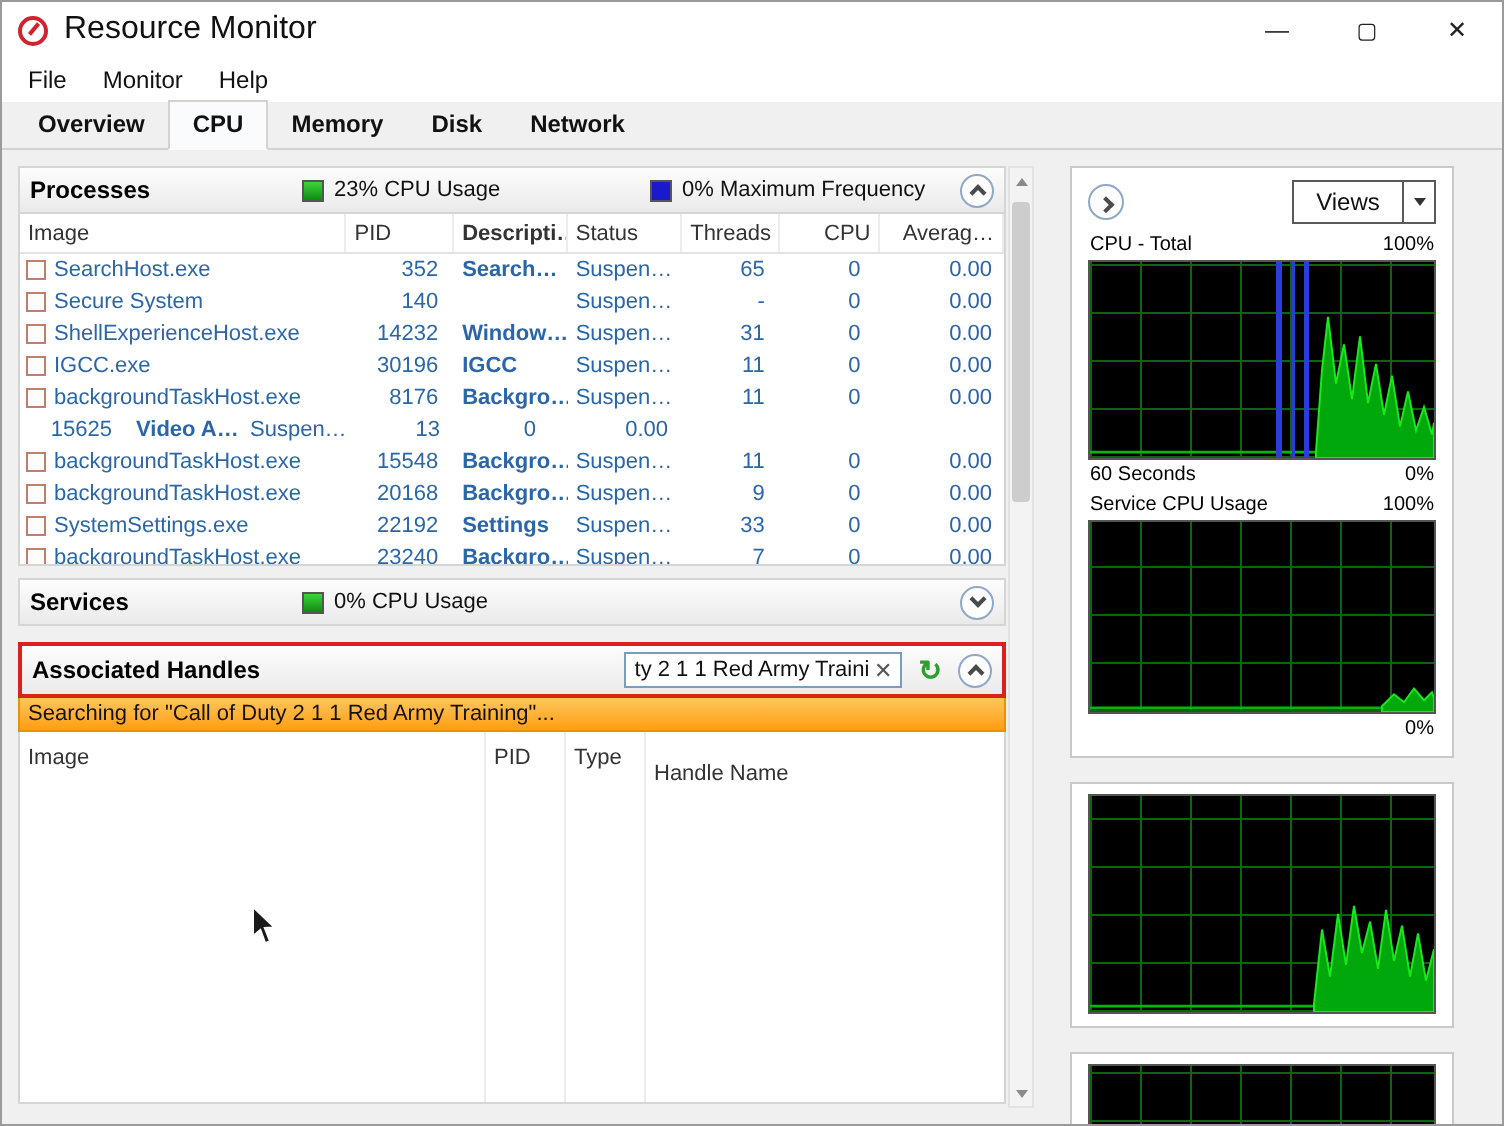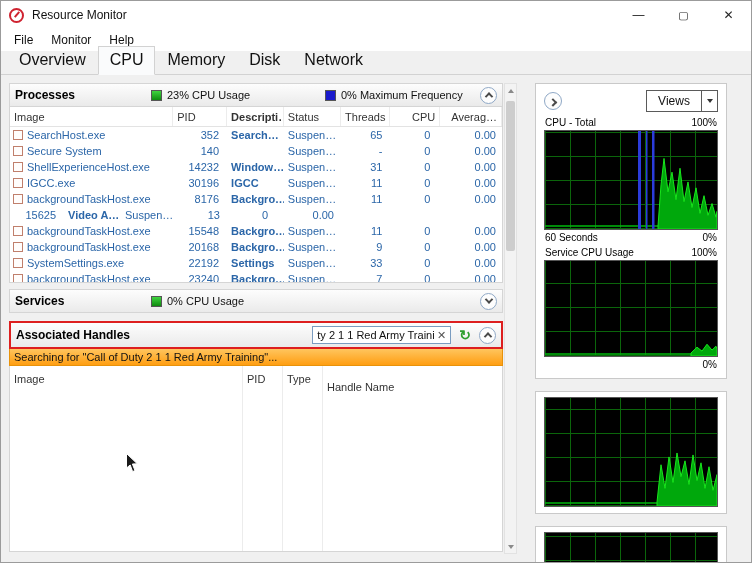--- a/index.html
+++ b/index.html
@@ -5,29 +5,29 @@
   * { box-sizing: border-box; margin: 0; padding: 0; }
   body { font-family: "Liberation Sans", sans-serif; background:#555; }
   .window {
     position: relative; width: 752px; height: 563px;
     background:#f0f0f0; border:1px solid #9b9b9b; overflow:hidden;
   }
   
   .titlebar { height:28px; background:#fff; display:flex; align-items:center; padding-left:8px; }
   .app-icon { width:15px; height:15px; border-radius:50%; border:2px solid #cf2330; background:#fff; position:relative; flex:0 0 auto; }
   .app-icon::after { content:""; position:absolute; left:5px; top:1px; width:2px; height:7px; background:#cf2330; transform:rotate(40deg); }
-  .title-text { font-size:12px; color:#111; margin-left:8px; flex:1; }
+  .title-text { font-size:16px; color:#111; margin-left:8px; flex:1; }
   .win-btn { width:45px; height:28px; display:flex; align-items:center; justify-content:center; font-size:12px; color:#222; }
   .win-btn.max { font-size:11px; }
   
   .menubar { height:22px; background:#fff; display:flex; align-items:center; padding-left:4px; }
   .menu-item { font-size:12px; color:#111; padding:0 9px; }
   
   .tabbar { height:24px; background:#f0f0f0; border-bottom:1px solid #d2d2d2; padding-left:6px; display:flex; align-items:flex-end; }
-  .tab { font-size:16px; color:#111; padding:4px 11px 5px; border:1px solid transparent; margin-bottom:-1px; }
+  .tab { font-size:12px; color:#111; padding:4px 11px 5px; border:1px solid transparent; margin-bottom:-1px;font-weight:bold; }
   .tab.active { background:#fafbfc; border-color:#d2d2d2; border-bottom-color:#fafbfc; }
   
   .content { position:relative; height:487px; background:#f0f0f0; overflow:hidden; }
   .leftcol { position:absolute; left:8px; top:8px; width:494px; }
   .panel-header { height:24px; background:linear-gradient(#fdfdfd,#eaeaea); border:1px solid #d5d5d5; display:flex; align-items:center; padding:0 5px; font-size:12px; }
   .ph-title { font-weight:bold; color:#000; }
   .ph-title.w { width:136px; }
   .swatch { width:11px; height:11px; border:1px solid #555; margin-right:5px; flex:0 0 auto; }
   .swatch.green { background:linear-gradient(#3fd43f,#0f8a0f); }
   .swatch.blue { background:#1a1acc; }

